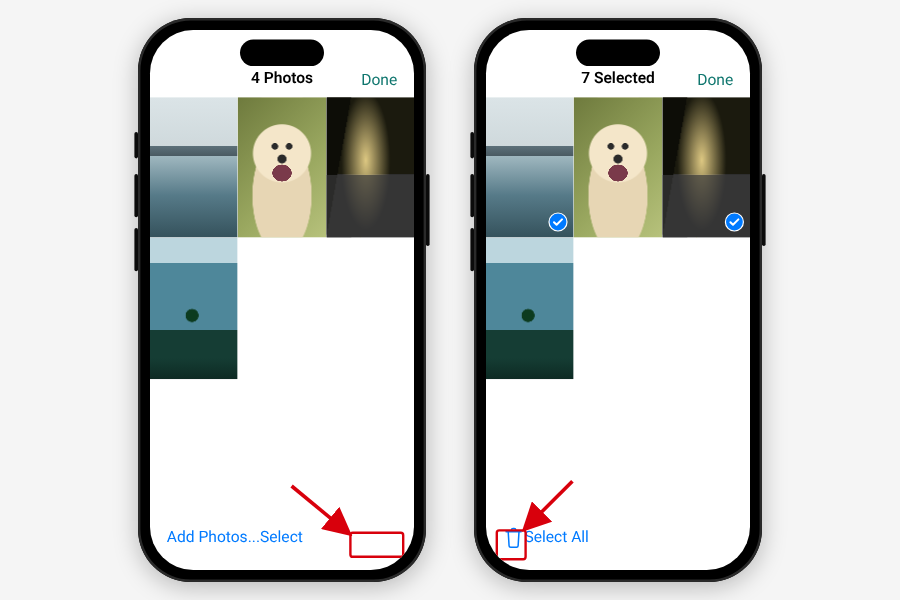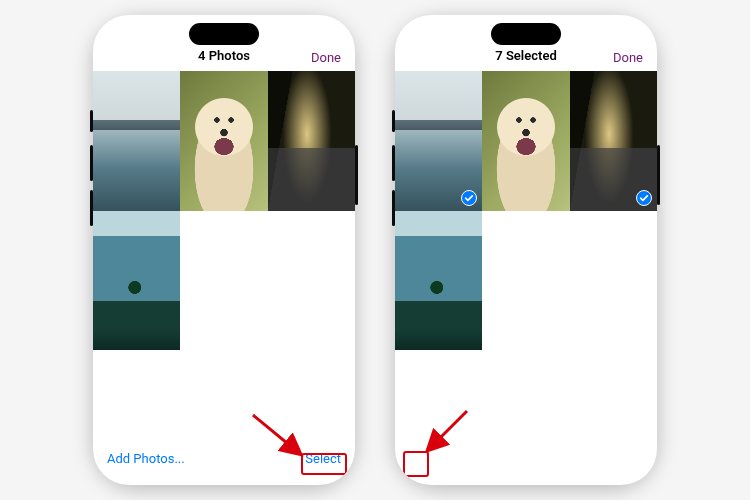--- a/index.html
+++ b/index.html
@@ -10,24 +10,25 @@
     height: 500px;
     display: flex;
     justify-content: center;
     align-items: center;
     gap: 40px;
     position: relative;
   }
 
   
   .phone {
-    width: 262px;
+    width: 240px;
     height: 470px;
     background: #000;
     border-radius: 44px;
+    padding: 10px;
     position: relative;
     box-shadow: 0 4px 20px rgba(0,0,0,.25), inset 0 0 0 2px #2a2a2a;
   }
   .phone .side-btn { position: absolute; background:#0b0b0b; border-radius:2px; }
   .phone .btn-r  { right:-3px; top:130px; width:3px; height:60px; }
   .phone .btn-l1 { left:-3px; top:95px;  width:3px; height:22px; }
   .phone .btn-l2 { left:-3px; top:130px; width:3px; height:36px; }
   .phone .btn-l3 { left:-3px; top:175px; width:3px; height:36px; }
 
   .screen {
@@ -62,21 +63,21 @@
     justify-content: center;
     position: relative;
     font-size: 13px;
     border-bottom: 0;
   }
   .navbar .title { font-weight: 600; color:#000; }
   .navbar .right-btn {
     position: absolute;
     right: 14px;
     bottom: 6px;
-    color: #701a75;
+    color: #0f766e;
     font-size: 13px;
   }
 
   
   .grid {
     display: flex;
     flex-wrap: wrap;
   }
   .thumb {
     width: 33.33%;
@@ -149,21 +150,20 @@
   }
   .check svg { width:10px; height:10px; }
 
   .spacer { flex: 1 1 auto; }
 
   
   .toolbar {
     height: 44px;
     display:flex;
     align-items:center;
-    justify-content: space-between;
     padding: 0 14px 10px 14px;
     font-size: 13px;
     color:#007aff;
   }
   .toolbar .t-left, .toolbar .t-right { display:flex; align-items:center; }
 
   .trash-icon { width:18px; height:20px; color:#007aff; }
 
   
   .anno-box {
@@ -266,20 +266,28 @@
             </svg>
         </span>
       </div>
       <div class="thumb">
           <div class="img photo-island"></div>
         </div>
     </div>
 
     <div class="spacer"></div>
 
+    <div class="toolbar">
+      <span class="t-left">
+        <svg class="trash-icon" viewBox="0 0 20 22">
+          <path d="M3 5.5h14M8 5.5V4a1.5 1.5 0 0 1 1.5-1.5h1A1.5 1.5 0 0 1 12 4v1.5M5 5.5l.8 13a1.5 1.5 0 0 0 1.5 1.4h5.4a1.5 1.5 0 0 0 1.5-1.4l.8-13" fill="none" stroke="#007aff" stroke-width="1.4" stroke-linecap="round" stroke-linejoin="round"></path>
+        </svg>
+      </span>
+      <span class="t-right">Select All</span>
+    </div>
 
     <div class="anno-box" style="left:8px; bottom:8px; width:26px; height:26px;"></div>
     <div class="anno-arrow" style="left:28px; bottom:28px; width:50px; height:50px;">
       <svg viewBox="0 0 50 50">
         <defs>
           <marker id="ah2" markerWidth="8" markerHeight="8" refX="6" refY="4" orient="auto">
             <path d="M0,0 L8,4 L0,8 Z" fill="#d8000c"></path>
           </marker>
         </defs>
         <line x1="44" y1="4" x2="6" y2="42" stroke="#d8000c" stroke-width="3" marker-end="url(#ah2)"></line>

